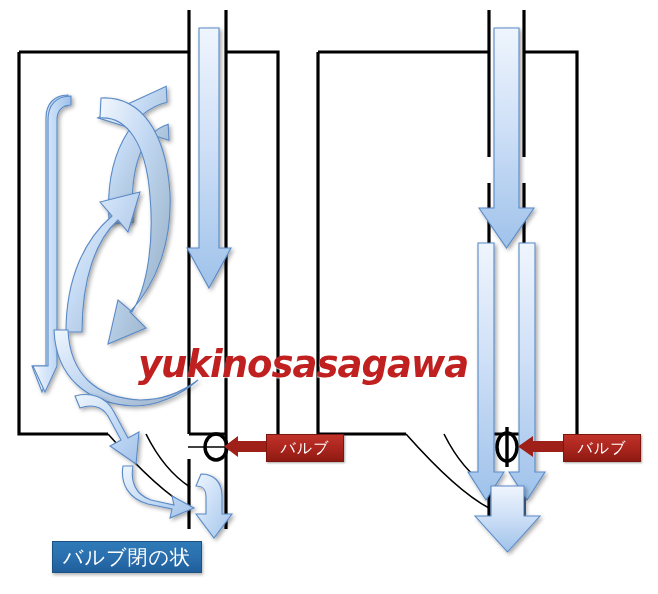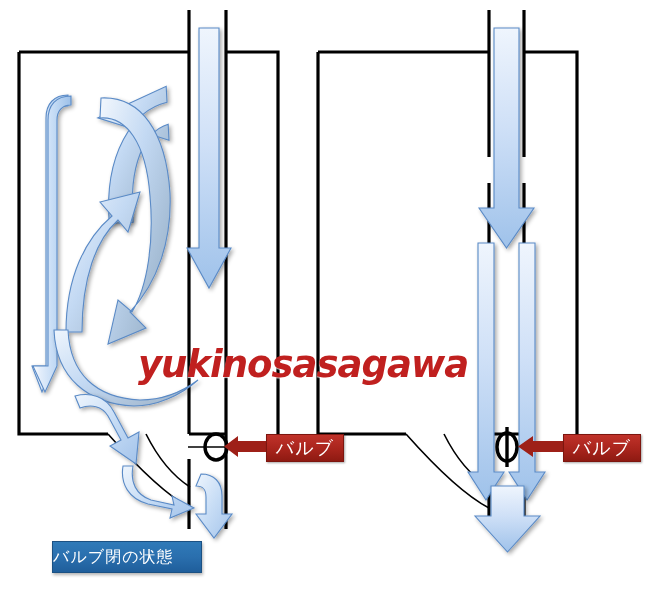--- a/index.html
+++ b/index.html
@@ -43,36 +43,36 @@
   }
   .arrow-body {
     stroke: #5a8ac6;
     stroke-width: 1.1;
   }
   .callout-box {
     position: absolute;
     background: linear-gradient(to bottom, #c0322a 0%, #a8241c 55%, #8e1a12 100%);
     border: 1px solid #7d160f;
     color: #ffffff;
-    font-size: 18px;
+    font-size: 15px;
     letter-spacing: 1px;
     text-align: center;
     line-height: 26px;
     height: 26px;
     box-shadow: 1px 1px 2px rgba(0,0,0,0.35);
     font-family: "DejaVu Sans", sans-serif;
   }
   .state-box {
     position: absolute;
     background: linear-gradient(to bottom, #2f7ab8 0%, #2a6fae 50%, #1f5e9b 100%);
     border: 1px solid #1b5183;
     color: #ffffff;
-    font-size: 16px;
+    font-size: 20px;
     letter-spacing: 1px;
-    text-align: left;
+    text-align: center;
     line-height: 30px;
     height: 30px;
     box-shadow: 1px 2px 3px rgba(0,0,0,0.3);
     font-family: "DejaVu Sans", sans-serif;
   }
   .watermark {
     position: absolute;
     color: #c0201f;
     font-style: italic;
     font-weight: bold;

